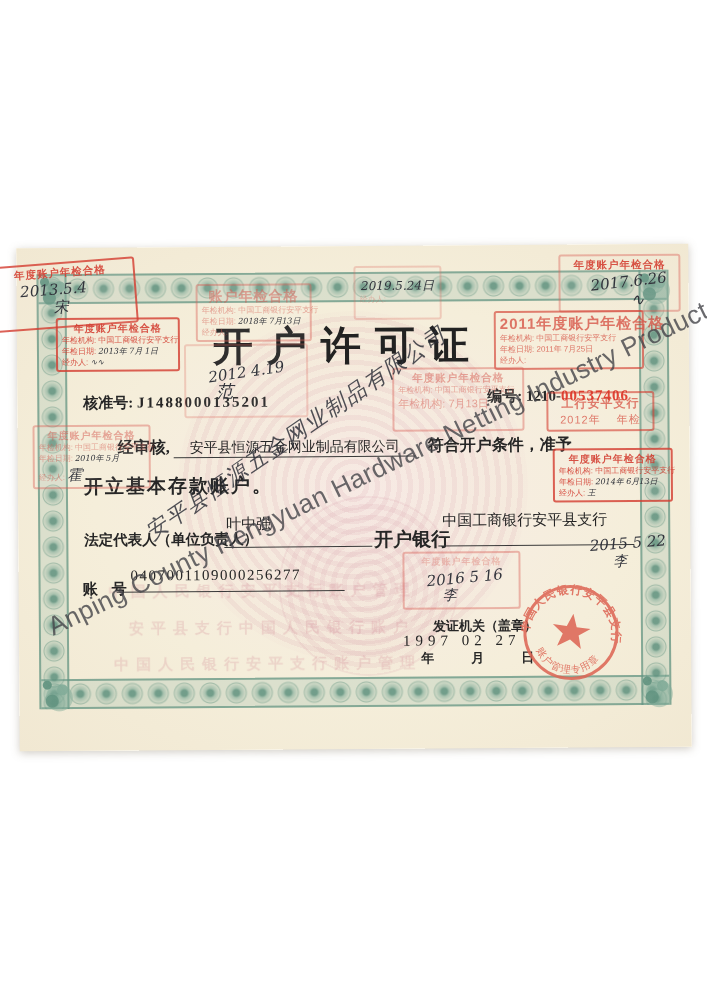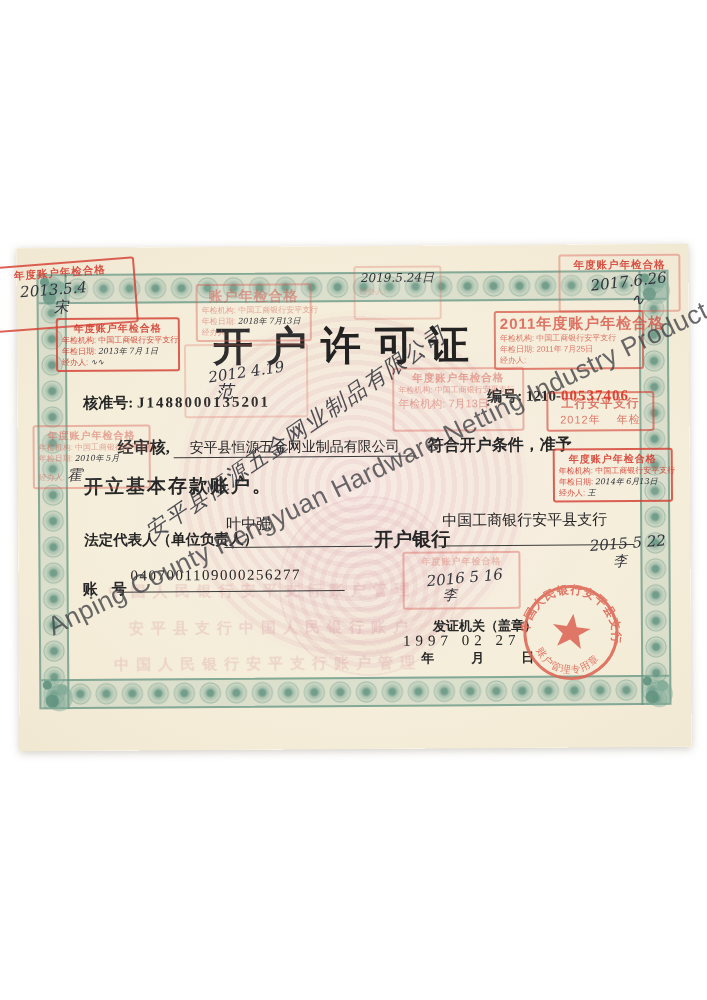--- a/index.html
+++ b/index.html
@@ -127,21 +127,21 @@
     </div>
 
     <div class="stamp b-faded" style="left:179px;top:37px;width:104px;">
       <div class="st ink-f" style="font-size:14px;">账户年检合格</div>
       <div class="sl ink-f">年检机构: 中国工商银行安平支行</div>
       <div class="sl"><span class="ink-f">年检日期:</span> <span class="hand">2018年 7月13日</span></div>
       <div class="sl ink-f">经办人:</div>
     </div>
 
     <div class="stamp b-vfaint" style="left:337px;top:20px;width:76px;height:46px;">
-      <div class="hand" style="font-size:12px;">2019.5.24日</div>
+      <div class="hand" style="font-size:12px;margin-top:8px;">2019.5.24日</div>
       <div class="sl ink-vf">经办人:</div>
     </div>
 
     <div class="stamp b-faded" style="left:542px;top:10px;width:110px;height:50px;">
       <div class="st">年度账户年检合格</div>
       <div class="hand big" style="text-align:left;margin-left:26px;transform:rotate(-6deg);">2017.6.26</div>
       <div class="hand" style="text-align:left;margin-left:66px;">∿</div>
     </div>
 
     <div class="stamp" style="left:477px;top:66px;width:138px;opacity:.78;">

